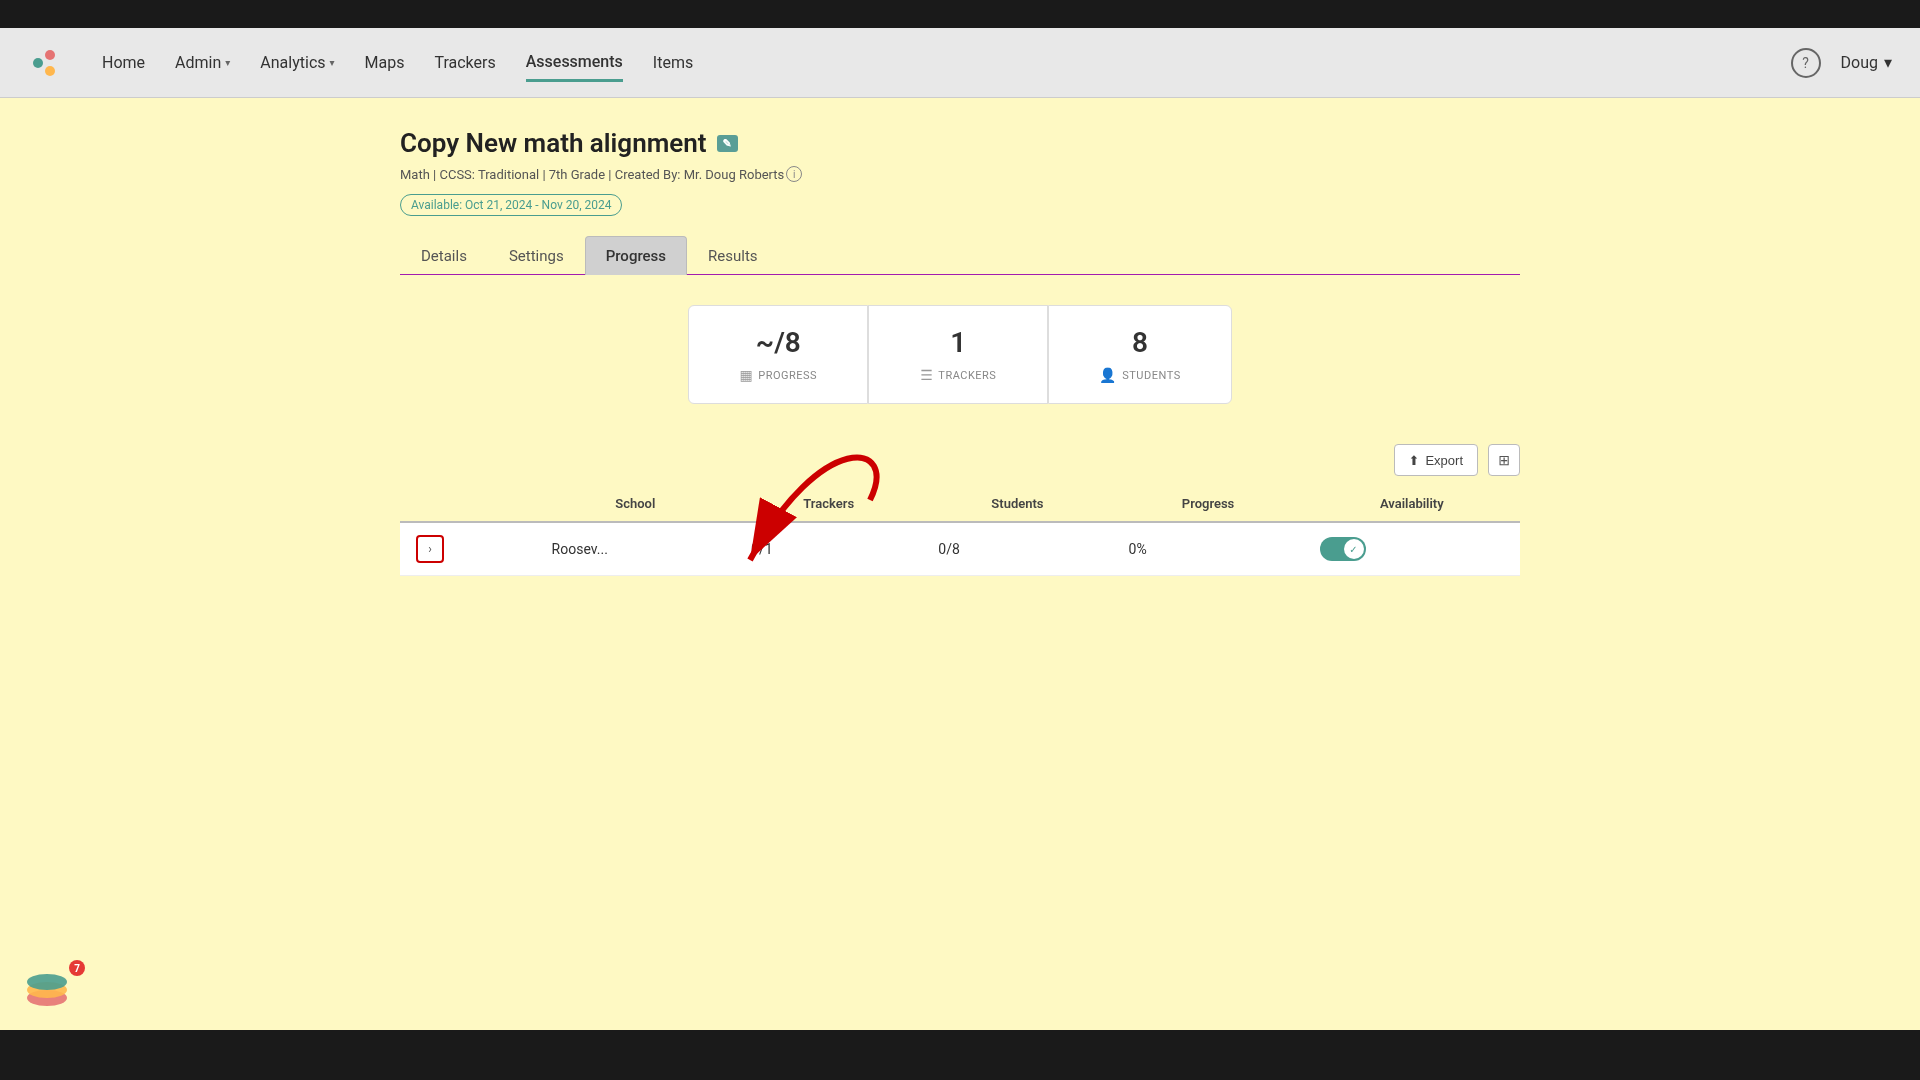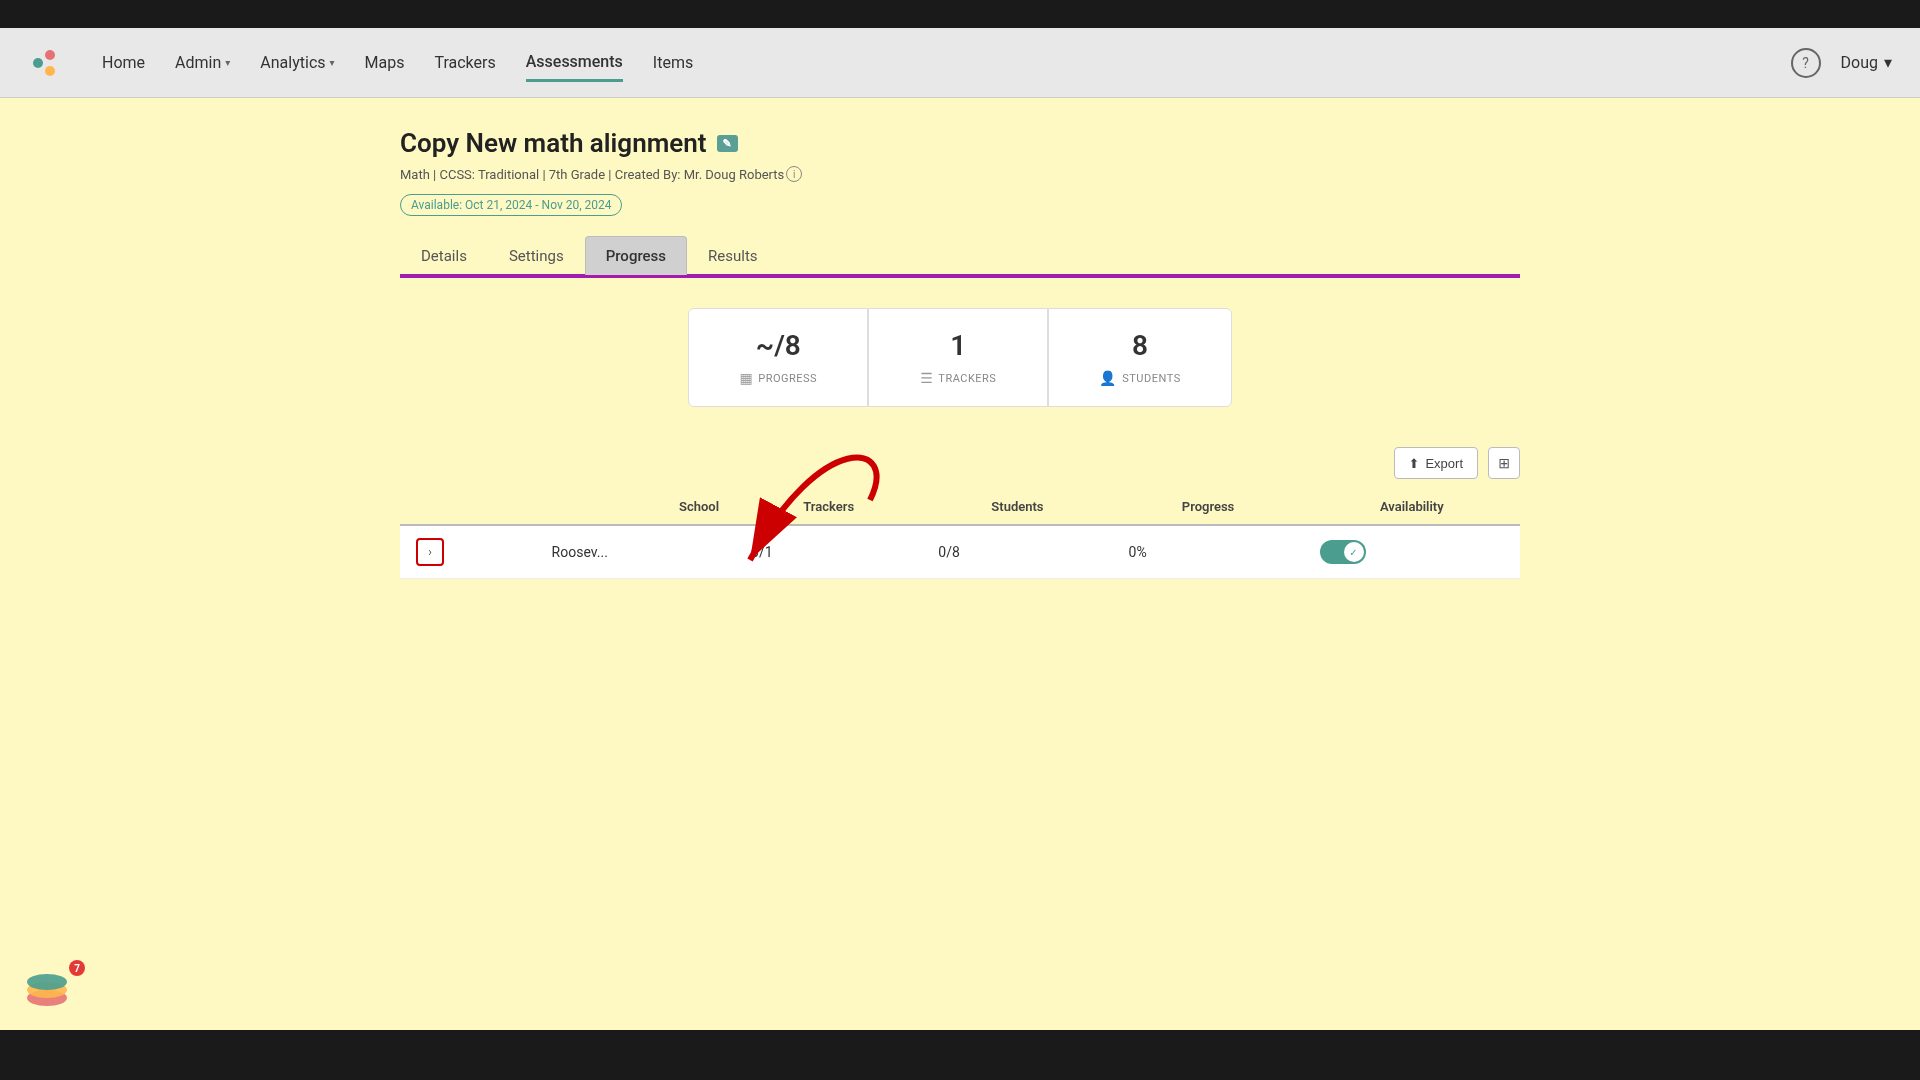--- a/index.html
+++ b/index.html
@@ -157,21 +157,21 @@
       font-size: 12px;
       padding: 3px 10px;
       border-radius: 12px;
       margin-bottom: 20px;
     }
 
     
     .tabs {
       display: flex;
       gap: 0;
-      border-bottom: 4px solid #a21caf;
+      border-bottom: 1px solid #a21caf;
       margin-bottom: 30px;
     }
 
     .tab {
       padding: 10px 20px;
       font-size: 15px;
       color: #555;
       cursor: pointer;
       border: 1px solid transparent;
       border-bottom: none;
@@ -271,21 +271,21 @@
     .data-table {
       width: 100%;
       border-collapse: collapse;
     }
 
     .data-table th {
       font-size: 13px;
       font-weight: 600;
       color: #444;
       padding: 10px 16px;
-      text-align: right;
+      text-align: center;
       border-bottom: 2px solid #bbb;
     }
 
     .data-table th.center { text-align: center; }
 
     .data-table td {
       padding: 12px 16px;
       font-size: 14px;
       color: #333;
       background: white;

